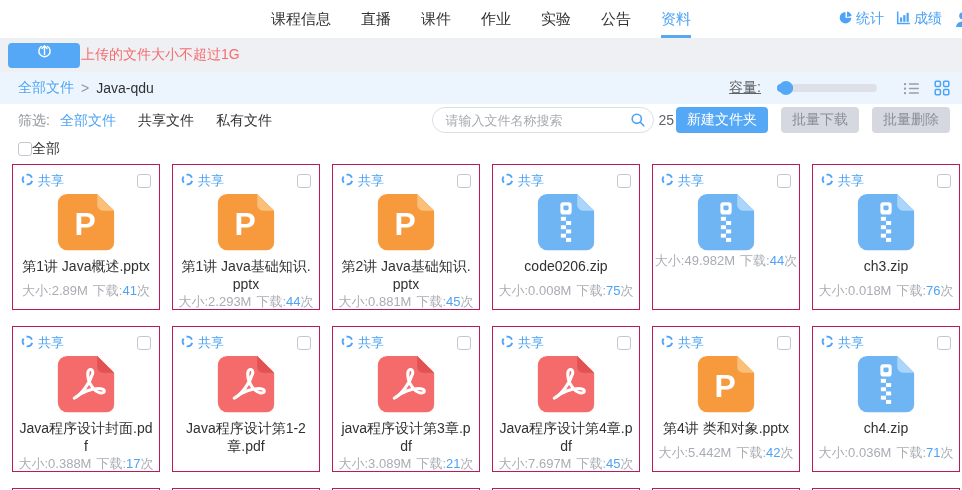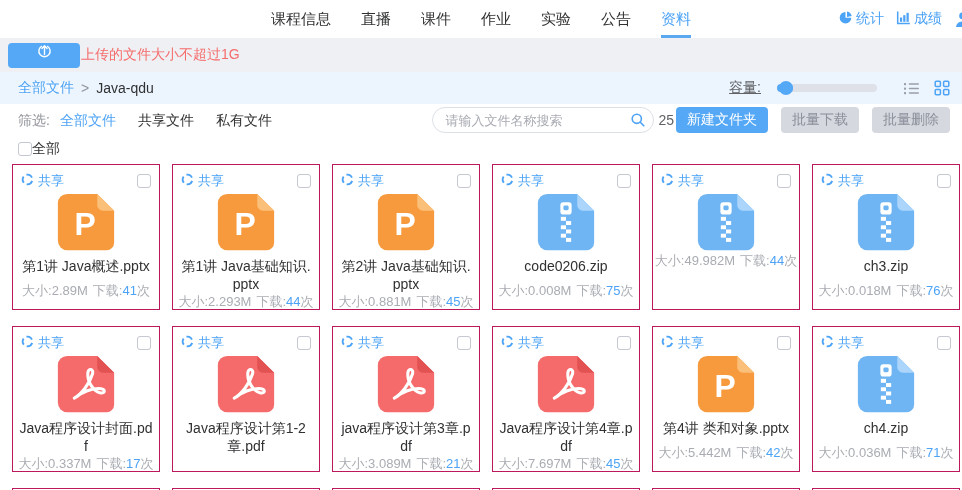--- a/index.html
+++ b/index.html
@@ -353,21 +353,21 @@
       </span>
       <span class="checkbox"></span>
     </div>
     <div class="ficon"><svg width="60" height="60" viewBox="0 0 64 64">
             <path d="M12 2h32l18 18v34a8 8 0 0 1-8 8H12a10 10 0 0 1-10-10V12A10 10 0 0 1 12 2z" fill="#f56a6a"></path>
             <path d="M44 2l18 18H50a6 6 0 0 1-6-6V2z" fill="#e25252"></path>
             <path d="M19.5 47c8-4 16.5-16 19.5-26 1.5-5-4.5-6.5-5-1-1 10 6.5 20 13.5 21.5 5 1 5.5-4 .5-4.5-9-1-21 4-26.5 9" fill="none" stroke="#fff" stroke-width="3.3" stroke-linecap="round" stroke-linejoin="round"></path>
           </svg></div>
     <div class="fname">Java程序设计封面.pdf</div>
     <div class="fmeta">
-      <span class="msize"><span class="size-label">大小:</span><span class="size-val">0.337M</span></span>
+      <span class="msize"><span class="size-label">大小:</span><span class="size-val">0.388M</span></span>
       <span class="mdl"><span class="dl-label">下载:</span><span class="dl-num">17</span><span class="dl-times">次</span></span>
     </div>
   </div>
 
   <div class="card">
     <div class="card-head">
       <span class="share">
         <span class="share-ic"><svg width="13" height="13" viewBox="0 0 14 14">
                 <circle cx="7" cy="7" r="5.2" fill="none" stroke="#4da3f5" stroke-width="2" stroke-dasharray="7 3.5" transform="rotate(20 7 7)"></circle>
               </svg></span>

